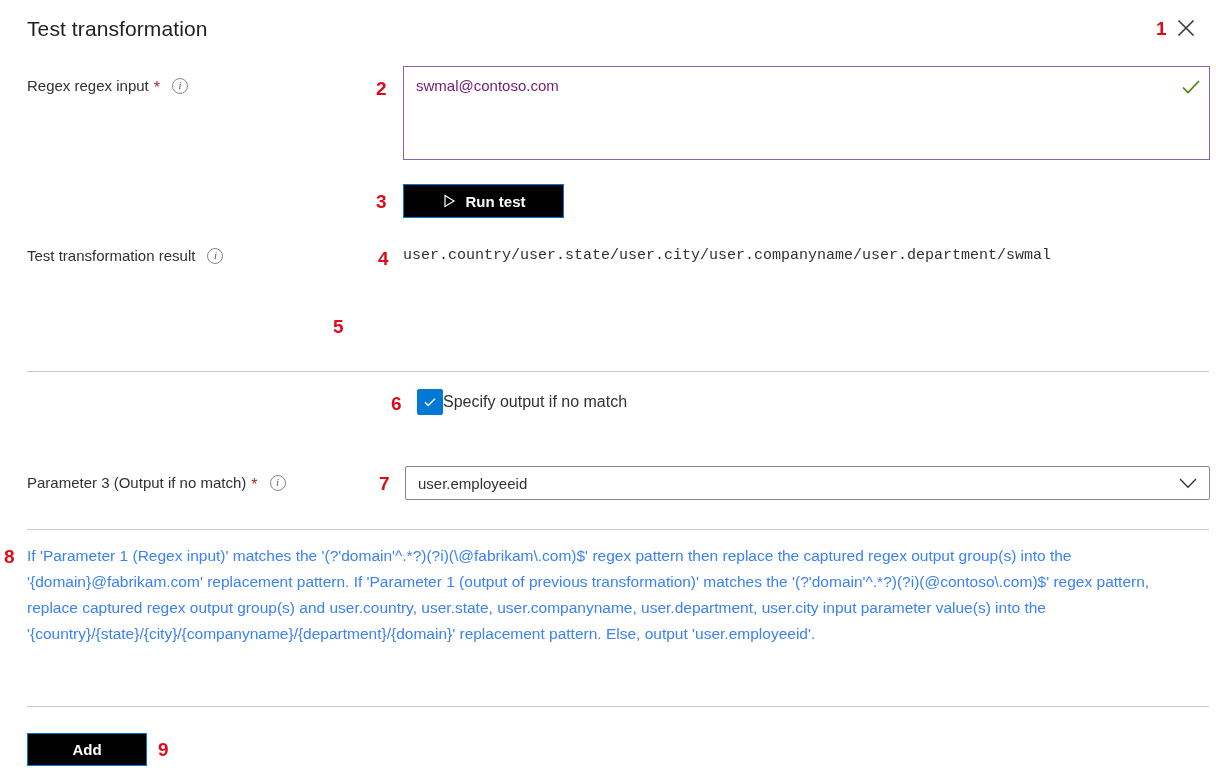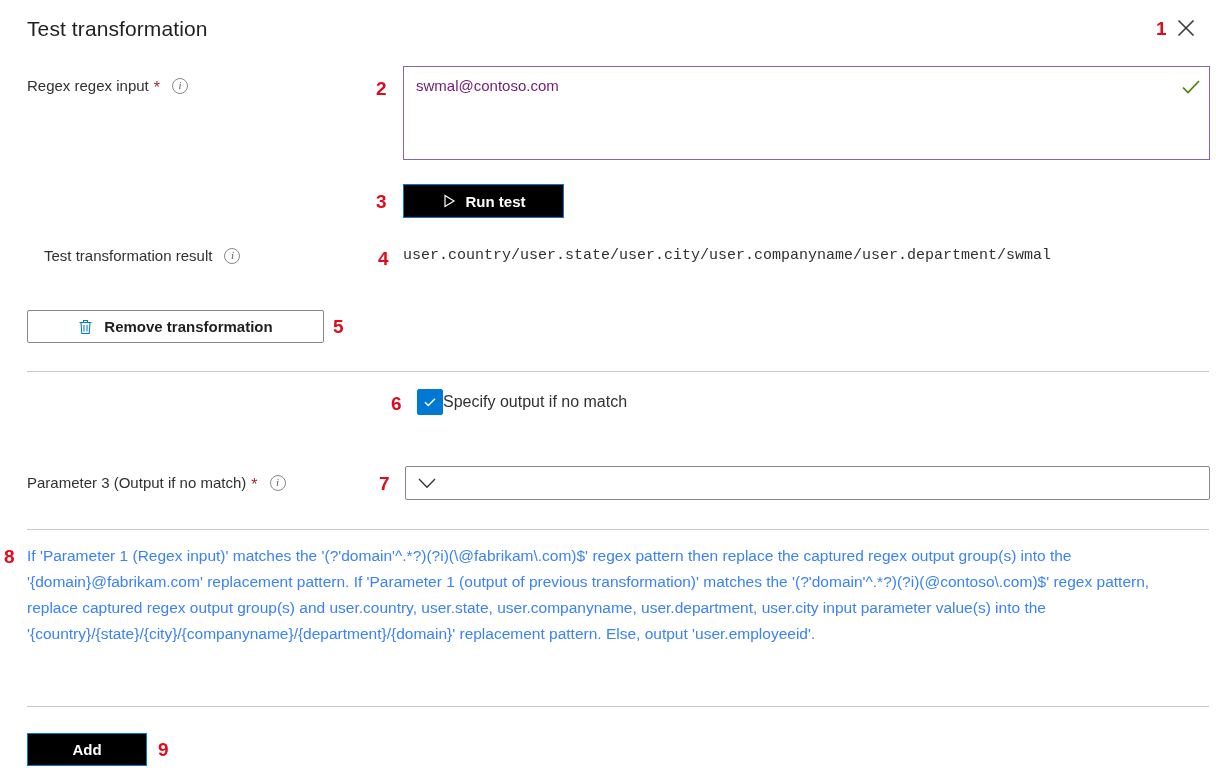--- a/index.html
+++ b/index.html
@@ -288,37 +288,29 @@
   <div class="callout" style="left:376px; top:192px;">3</div>
   <button class="btn-primary run-test">
     <span class="play">
       <svg width="14" height="14" viewBox="0 0 14 14">
           <path d="M3 1.5 L12 7 L3 12.5 Z" fill="none" stroke="#ffffff" stroke-width="1.2"></path>
         </svg>
     </span>
     <span>Run test</span>
   </button>
 
-  <div class="label" style="left:27px; top:247px;margin-left:17px;">
+  <div class="label" style="left:27px; top:247px;">
     <span>Test transformation result</span>
     <span class="info-icon">
         <span>i</span>
       </span>
   </div>
   <div class="callout" style="left:378px; top:249px;">4</div>
   <div class="result-text">user.country/user.state/user.city/user.companyname/user.department/swmal</div>
 
-  <button class="btn-secondary">
-    <span class="trash">
-      <svg width="15" height="16" viewBox="0 0 15 16">
-        <path d="M1.5 3.5 h12 M5.5 3.5 v-2 h4 v2 M3 3.5 l.8 11 h7.4 l.8 -11 M6 6 v6.5 M9 6 v6.5" stroke="#0078d4" stroke-width="1.05" fill="none"></path>
-      </svg>
-    </span>
-    <span>Remove transformation</span>
-  </button>
   <div class="callout" style="left:333px; top:317px;">5</div>
 
   <div class="divider" style="top:371px;"></div>
 
   <div class="callout" style="left:391px; top:394px;">6</div>
   <div class="checkbox-row">
     <span class="checkbox">
       <svg width="16" height="16" viewBox="0 0 16 16">
         <path d="M3 8.2 L6.3 11.5 L13 4.8" stroke="#ffffff" stroke-width="1.5" fill="none"></path>
       </svg>
@@ -328,20 +320,21 @@
 
   <div class="label" style="left:27px; top:474px;">
     <span>Parameter 3 (Output if no match)</span>
     <span class="req">*</span>
     <span class="info-icon">
         <span>i</span>
       </span>
   </div>
   <div class="callout" style="left:379px; top:474px;">7</div>
   <div class="select-box">
+    <span class="select-value">user.employeeid</span>
     <span class="chevron">
       <svg width="18" height="11" viewBox="0 0 18 11">
           <path d="M1 1 L9 9.2 L17 1" stroke="#323130" stroke-width="1.3" fill="none"></path>
         </svg>
     </span>
   </div>
 
   <div class="divider" style="top:529px;"></div>
 
   <div class="callout" style="left:4px; top:547px;">8</div>

